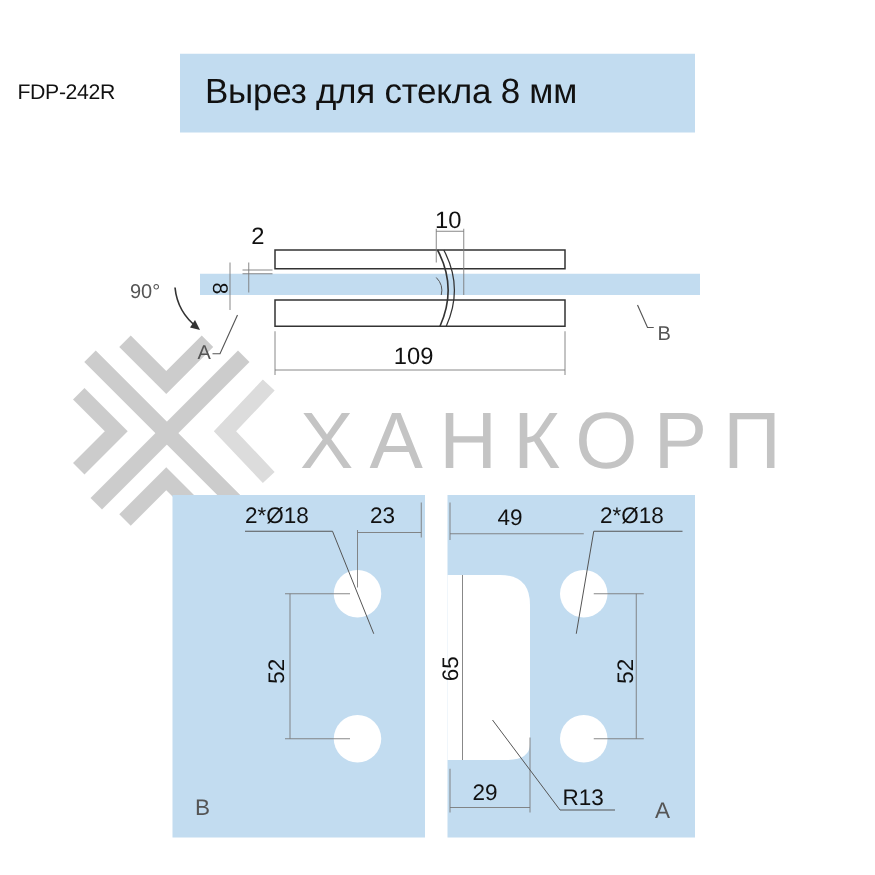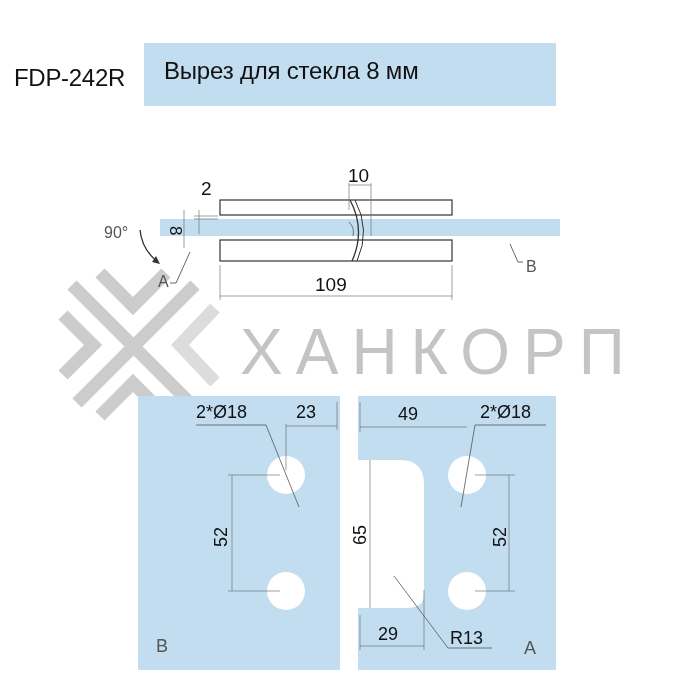--- a/index.html
+++ b/index.html
@@ -1,21 +1,21 @@
 <!DOCTYPE html>
 <html><head>
 <meta charset="utf-8">
 <style>
   html, body { margin:0; padding:0; background:#ffffff; }
   body { width:700px; height:700px; position:relative; overflow:hidden;
          font-family:"Liberation Sans", sans-serif; color:#111; }
-  .model { position:absolute; left:14px; top:64px; font-size:24px; letter-spacing:-0.3px; }
+  .model { position:absolute; left:14px; top:64px; font-size:17px; letter-spacing:-0.3px; }
   .title-box { position:absolute; left:144px; top:43px; width:412px; height:63px;
                background:#c2dcf0; box-sizing:border-box; }
-  .title-box span { position:absolute; left:20px; top:14px; font-size:24px; letter-spacing:-0.2px; }
+  .title-box span { position:absolute; left:20px; top:14px; font-size:28px; letter-spacing:-0.2px; }
   svg { position:absolute; left:0; top:0; }
   .dim { font-family:"Liberation Sans", sans-serif; fill:#111; }
   .lbl { font-family:"Liberation Sans", sans-serif; fill:#555; }
   .wm  { font-family:"Liberation Sans", sans-serif; fill:#c4c4c4; }
 </style>
 </head>
 <body>
 
 <div class="model">FDP-242R</div>
 <div class="title-box">

